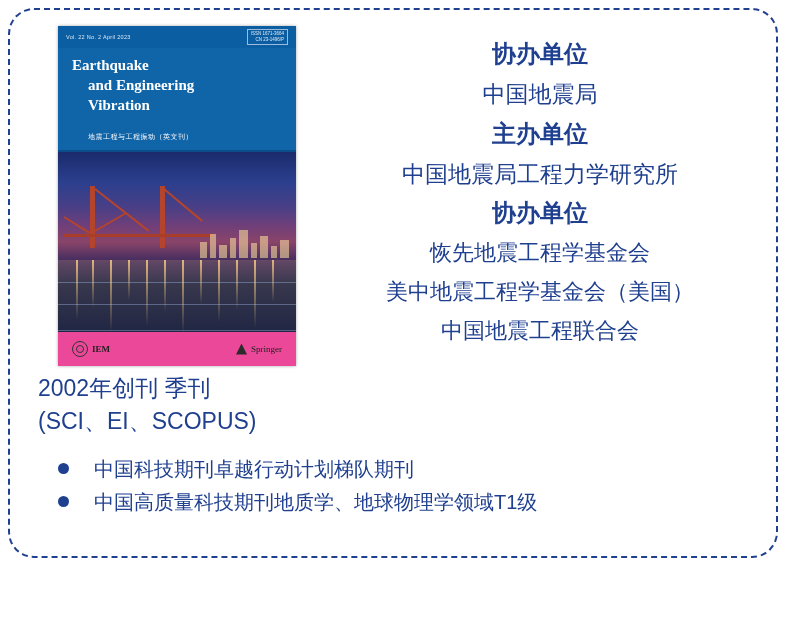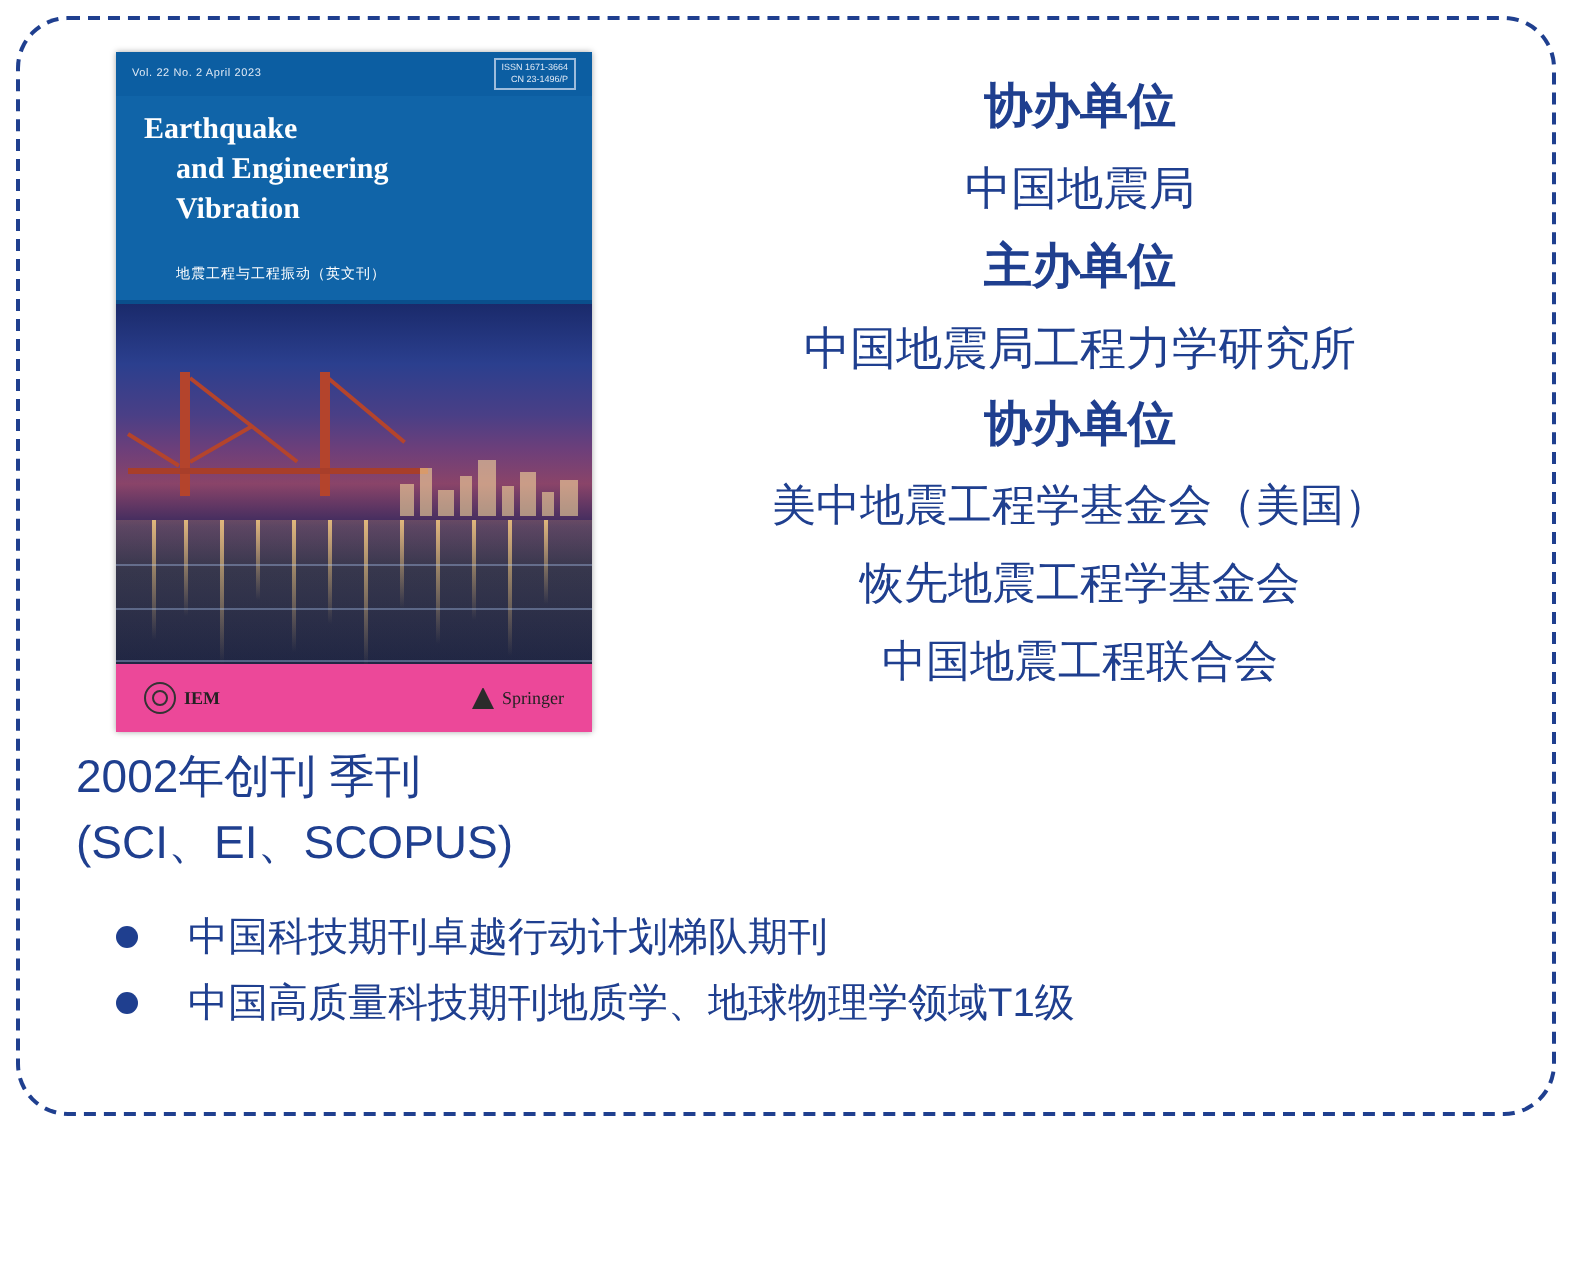--- a/index.html
+++ b/index.html
@@ -377,22 +377,22 @@
       </div>
     </div>
   </div>
 
   <div class="right-block">
     <div class="rb-head">协办单位</div>
     <div class="rb-line">中国地震局</div>
     <div class="rb-head">主办单位</div>
     <div class="rb-line">中国地震局工程力学研究所</div>
     <div class="rb-head">协办单位</div>
+    <div class="rb-line small">恢先地震工程学基金会</div>
     <div class="rb-line small">美中地震工程学基金会（美国）</div>
-    <div class="rb-line small">恢先地震工程学基金会</div>
     <div class="rb-line small">中国地震工程联合会</div>
   </div>
 
   <div class="caption">
     <div>2002年创刊  季刊</div>
     <div>(SCI、EI、SCOPUS)</div>
   </div>
 
   <div class="bullets">
     <div class="bullet-row">

